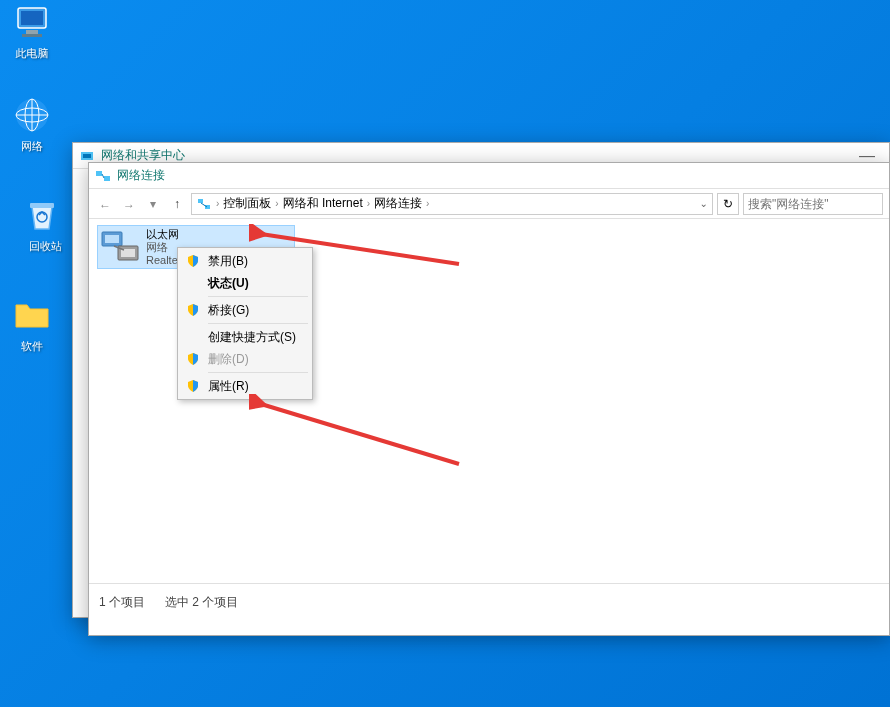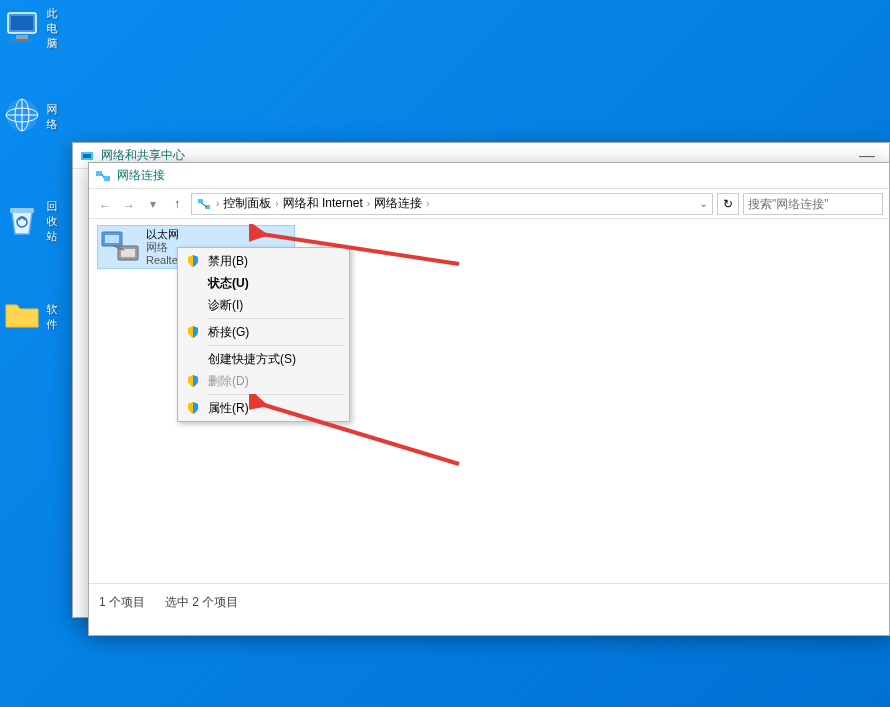--- a/index.html
+++ b/index.html
@@ -1,19 +1,19 @@
 <!DOCTYPE html>
 <html><head>
 <meta charset="utf-8">
 <style>
 * { margin: 0; padding: 0; box-sizing: border-box; font-family: "Microsoft YaHei", "Segoe UI", sans-serif; }
 body { width: 890px; height: 707px; background: linear-gradient(135deg, #0a8cf0 0%, #0072d4 100%); position: relative; overflow: hidden; }
 
 
-.desktop-icon { position: absolute; width: 60px; display: flex; flex-direction: row; align-items: center; cursor: pointer; }
+.desktop-icon { position: absolute; width: 60px; display: flex; flex-direction: column; align-items: center; cursor: pointer; }
 .desktop-icon .icon-img { width: 40px; height: 40px; display: flex; align-items: center; justify-content: center; }
 .desktop-icon .label { color: #fff; font-size: 11px; margin-top: 4px; text-align: center; text-shadow: 1px 1px 2px rgba(0,0,0,0.5); }
 
 
 .window { position: absolute; background: #fff; border: 1px solid #aaa; box-shadow: 0 4px 20px rgba(0,0,0,0.3); }
 .win-back { left: 72px; top: 142px; width: 818px; height: 476px; background: #fff; }
 .win-front { left: 88px; top: 162px; width: 802px; height: 474px; background: #fff; }
 
 .title-bar { height: 26px; background: #fff; border-bottom: 1px solid #e0e0e0; display: flex; align-items: center; padding: 0 6px; position: relative; }
 .title-bar .win-icon { width: 16px; height: 16px; margin-right: 6px; }
@@ -34,21 +34,21 @@
 .toolbar .tb-item { font-size: 12px; color: #2a5db0; cursor: pointer; }
 
 .content-area { position: relative; height: calc(100% - 26px - 30px - 28px - 24px); background: #fff; }
 
 .conn-item { position: absolute; left: 8px; top: 6px; width: 198px; height: 44px; background: #cce8ff; border: 1px solid #99d1ff; display: flex; align-items: center; padding: 2px; }
 .conn-item .conn-icon { width: 42px; height: 38px; margin-right: 4px; }
 .conn-item .conn-text { font-size: 11px; line-height: 13px; }
 .conn-item .conn-name { color: #000; }
 .conn-item .conn-sub { color: #555; }
 
-.context-menu { position: absolute; left: 88px; top: 28px; width: 173px; background: #f5f5f5; border: 1px solid #bbb; box-shadow: 2px 2px 6px rgba(0,0,0,0.25); padding: 2px; z-index: 20; }
+.context-menu { position: absolute; left: 88px; top: 28px; width: 136px; background: #f5f5f5; border: 1px solid #bbb; box-shadow: 2px 2px 6px rgba(0,0,0,0.25); padding: 2px; z-index: 20; }
 .context-menu .cm-item { height: 22px; display: flex; align-items: center; font-size: 12px; padding-left: 28px; position: relative; cursor: pointer; }
 .context-menu .cm-item.bold { font-weight: bold; }
 .context-menu .cm-item.disabled { color: #999; }
 .context-menu .cm-sep { height: 1px; background: #ddd; margin: 2px 2px 2px 28px; }
 .context-menu .shield { position: absolute; left: 6px; width: 14px; height: 14px; }
 
 .status-bar { height: 24px; border-top: 1px solid #e0e0e0; display: flex; align-items: center; padding: 18px 10px; gap: 20px; font-size: 12px; color: #444; }
 
 
 .arrow { position: absolute; z-index: 30; pointer-events: none; }
@@ -77,21 +77,21 @@
         <circle cx="20" cy="20" r="16" fill="#2196f3"></circle>
         <ellipse cx="20" cy="20" rx="16" ry="7" fill="none" stroke="#fff" stroke-width="1"></ellipse>
         <ellipse cx="20" cy="20" rx="7" ry="16" fill="none" stroke="#fff" stroke-width="1"></ellipse>
         <line x1="4" y1="20" x2="36" y2="20" stroke="#fff" stroke-width="1"></line>
         <line x1="20" y1="4" x2="20" y2="36" stroke="#fff" stroke-width="1"></line>
       </svg>
   </div>
   <div class="label">网络</div>
 </div>
 
-<div class="desktop-icon" style="left:2px; top:195px;">
+<div class="desktop-icon" style="left:2px; top:195px;align-items:flex-end;">
   <div class="icon-img">
     <svg width="40" height="40" viewBox="0 0 40 40">
         <path d="M10 12 L30 12 L27 34 L13 34 Z" fill="#e3f2fd" stroke="#64b5f6" stroke-width="1.5"></path>
         <rect x="8" y="8" width="24" height="5" rx="1" fill="#90caf9"></rect>
         <circle cx="20" cy="22" r="5" fill="none" stroke="#1976d2" stroke-width="1.5"></circle>
         <path d="M17 20 L20 17 L23 20" fill="none" stroke="#1976d2" stroke-width="1.5"></path>
       </svg>
   </div>
   <div class="label">回收站</div>
 </div>
@@ -182,23 +182,20 @@
             <svg width="14" height="14" viewBox="0 0 14 14">
               <path d="M7 1 L12 3 L12 7 C12 10 7 13 7 13 C7 13 2 10 2 7 L2 3 Z" fill="#ffc107"></path>
               <path d="M7 1 L12 3 L12 7 C12 10 7 13 7 13 Z" fill="#2196f3"></path>
             </svg>
           </span>
         <span>禁用(B)</span>
       </div>
       <div class="cm-item bold">
         <span>状态(U)</span>
       </div>
-      <div class="cm-item">
-        <span>诊断(I)</span>
-      </div>
       <div class="cm-sep"></div>
       <div class="cm-item">
         <span class="shield">
             <svg width="14" height="14" viewBox="0 0 14 14">
               <path d="M7 1 L12 3 L12 7 C12 10 7 13 7 13 C7 13 2 10 2 7 L2 3 Z" fill="#ffc107"></path>
               <path d="M7 1 L12 3 L12 7 C12 10 7 13 7 13 Z" fill="#2196f3"></path>
             </svg>
           </span>
         <span>桥接(G)</span>
       </div>

